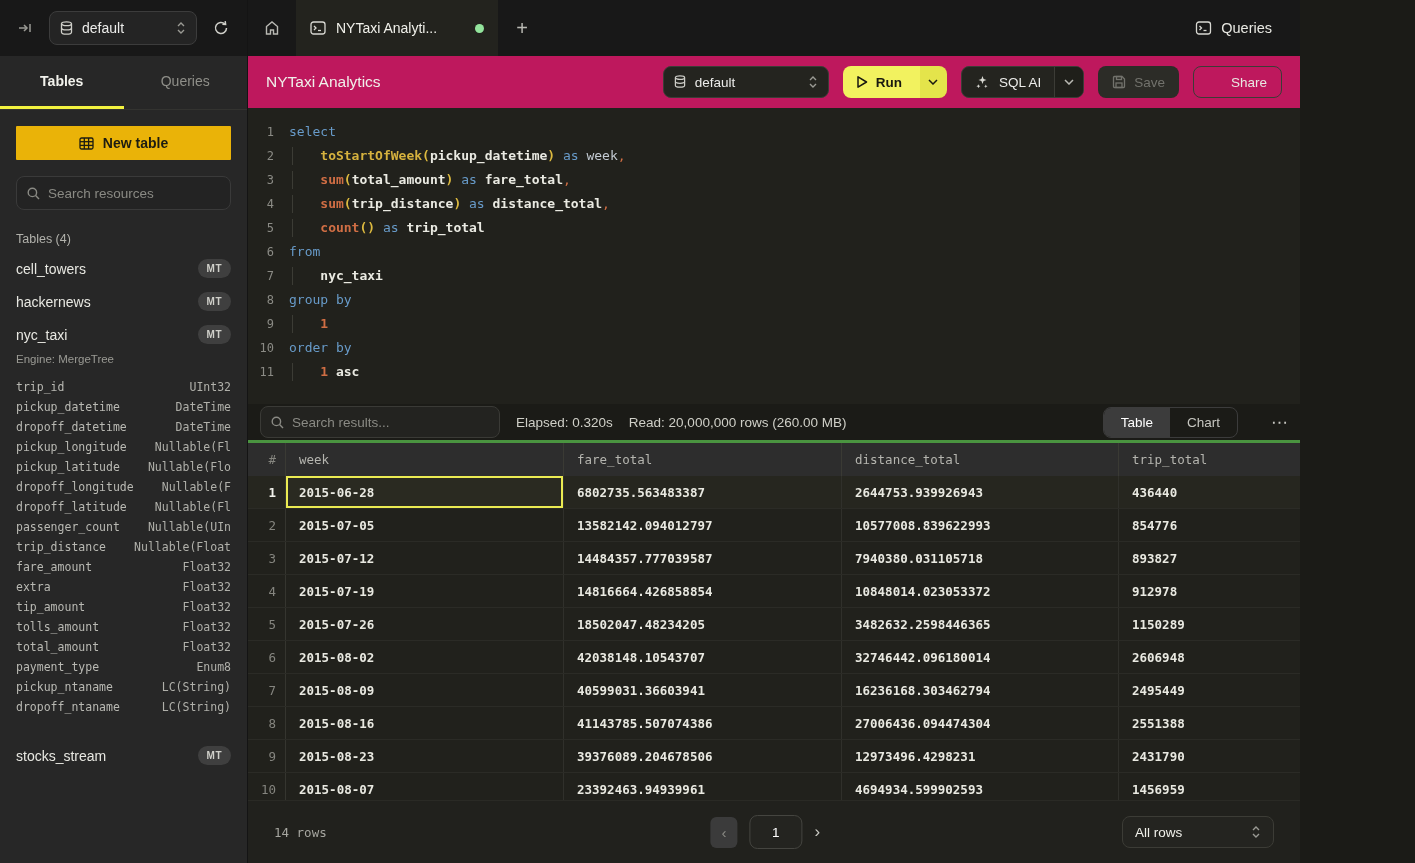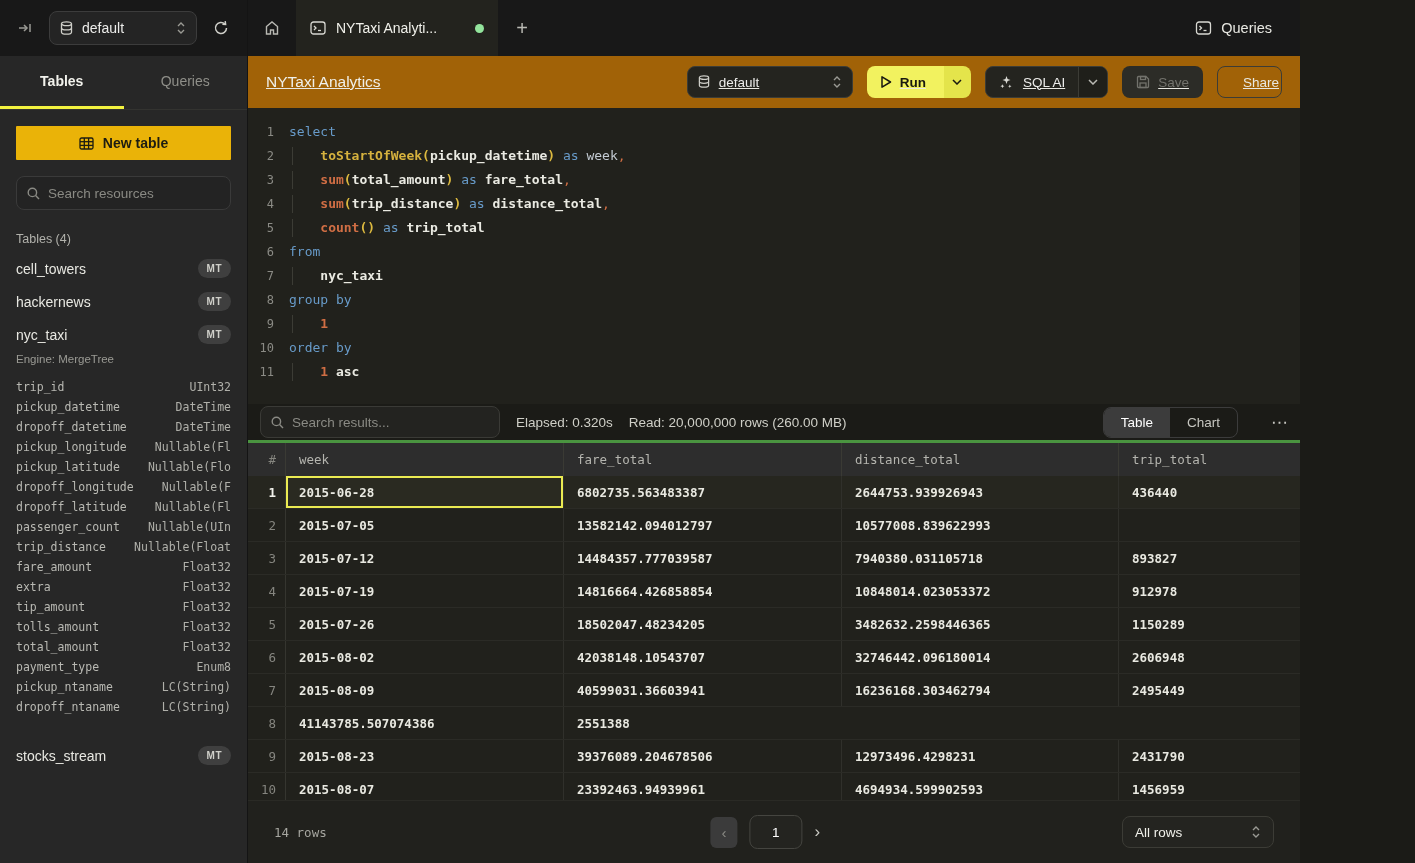--- a/index.html
+++ b/index.html
@@ -34,34 +34,34 @@
   .main { flex:1; display:flex; flex-direction:column; min-width:0; }
   .tabbar { height:56px; flex:0 0 56px; background:#181818; display:flex; align-items:stretch; }
   .home-btn { width:48px; display:flex; align-items:center; justify-content:center; color:#b9b9b3; cursor:pointer; }
   .tab { width:202px; background:#23231e; display:flex; align-items:center; padding:0 14px; gap:10px; color:#ececе6; cursor:pointer; }
   .tab .t-label { font-size:14px; font-weight:500; white-space:nowrap; overflow:hidden; flex:1; color:#f0f0ea; }
   .dot { width:9px; height:9px; border-radius:50%; background:#93e49c; flex:0 0 9px; }
   .plus-btn { width:48px; display:flex; align-items:center; justify-content:center; color:#b9b9b3; font-size:20px; cursor:pointer; }
   .tabbar-right { margin-left:auto; display:flex; align-items:center; padding-right:28px; }
   .queries-link { display:flex; align-items:center; gap:9px; color:#ececе6; font-size:14.5px; cursor:pointer; }
 
-  .toolbar { height:52px; flex:0 0 52px; background:#a16207; display:flex; align-items:center; padding:0 18px; gap:5px;text-decoration:underline; }
+  .toolbar { height:52px; flex:0 0 52px; background:#be185d; display:flex; align-items:center; padding:0 18px; gap:5px; }
   .q-title { font-size:15.5px; font-weight:500; color:#f0f0ea; }
   .toolbar .right { margin-left:auto; display:flex; align-items:center; gap:14px; }
   .ctl { height:32px; border-radius:8px; display:flex; align-items:center; cursor:pointer; font-size:13.5px; }
   .db-select2 { width:166px; background:#24241f; border:1px solid #3c3c36; padding:0 10px; gap:9px; color:#ececea; }
   .db-select2 .lbl { flex:1; }
   .run-btn { overflow:hidden; color:#191910; font-weight:600; }
   .run-main { background:#f2f25f; height:32px; display:flex; align-items:center; gap:8px; padding:0 18px 0 13px; }
   .run-caret { background:#e4e44b; height:32px; width:27px; display:flex; align-items:center; justify-content:center; }
   .sqlai-btn { background:#24241f; border:1px solid #3c3c36; color:#ececea; overflow:hidden; }
   .sqlai-main { display:flex; align-items:center; gap:9px; padding:0 13px; height:100%; }
   .sqlai-caret { width:29px; height:100%; display:flex; align-items:center; justify-content:center; border-left:1px solid #3c3c36; background:#1f1f1a; color:#b9b9b3; }
   .save-btn { background:#2c2c27; border:none; color:#72726c; padding:0 14px; gap:8px; }
-  .share-btn { background:transparent; border:1px solid #3c3c36; color:#ececе6; padding:0 2px; gap:9px; font-weight:500; }
+  .share-btn { background:transparent; border:1px solid #3c3c36; color:#ececе6; padding:0 14px; gap:9px; font-weight:500; }
 
   
   .editor { flex:0 0 296px; background:#21211c; padding-top:12px; font-family:"DejaVu Sans Mono",monospace; font-size:13px; overflow:hidden; }
   .ed-line { display:flex; height:24px; line-height:24px; }
   .gutter { flex:0 0 26px; width:26px; text-align:right; color:#8b8b85; font-size:12px; user-select:none; }
   .code { margin-left:15px; white-space:pre; position:relative; color:#e0e0d8; }
   .code.g::before { content:""; position:absolute; left:3px; top:3px; bottom:3px; border-left:1px solid #3c3c35; }
   .kw  { color:#689bc9; }
   .fn  { color:#d6b23e; font-weight:700; }
   .agg { color:#d06e44; font-weight:700; }
@@ -466,20 +466,21 @@
             <div class="g-cell selected">2015-06-28</div>
             <div class="g-cell">6802735.563483387</div>
             <div class="g-cell c3">2644753.939926943</div>
             <div class="g-cell last">436440</div>
           </div>
           <div class="g-row">
             <div class="g-num">2</div>
             <div class="g-cell">2015-07-05</div>
             <div class="g-cell">13582142.094012797</div>
             <div class="g-cell c3">10577008.839622993</div>
+            <div class="g-cell last">854776</div>
           </div>
           <div class="g-row">
             <div class="g-num">3</div>
             <div class="g-cell">2015-07-12</div>
             <div class="g-cell">14484357.777039587</div>
             <div class="g-cell c3">7940380.031105718</div>
             <div class="g-cell last">893827</div>
           </div>
           <div class="g-row">
             <div class="g-num">4</div>
@@ -504,21 +505,23 @@
           </div>
           <div class="g-row">
             <div class="g-num">7</div>
             <div class="g-cell">2015-08-09</div>
             <div class="g-cell">40599031.36603941</div>
             <div class="g-cell c3">16236168.303462794</div>
             <div class="g-cell last">2495449</div>
           </div>
           <div class="g-row">
             <div class="g-num">8</div>
+            <div class="g-cell">2015-08-16</div>
             <div class="g-cell">41143785.507074386</div>
+            <div class="g-cell c3">27006436.094474304</div>
             <div class="g-cell last">2551388</div>
           </div>
           <div class="g-row">
             <div class="g-num">9</div>
             <div class="g-cell">2015-08-23</div>
             <div class="g-cell">39376089.204678506</div>
             <div class="g-cell c3">12973496.4298231</div>
             <div class="g-cell last">2431790</div>
           </div>
           <div class="g-row">

